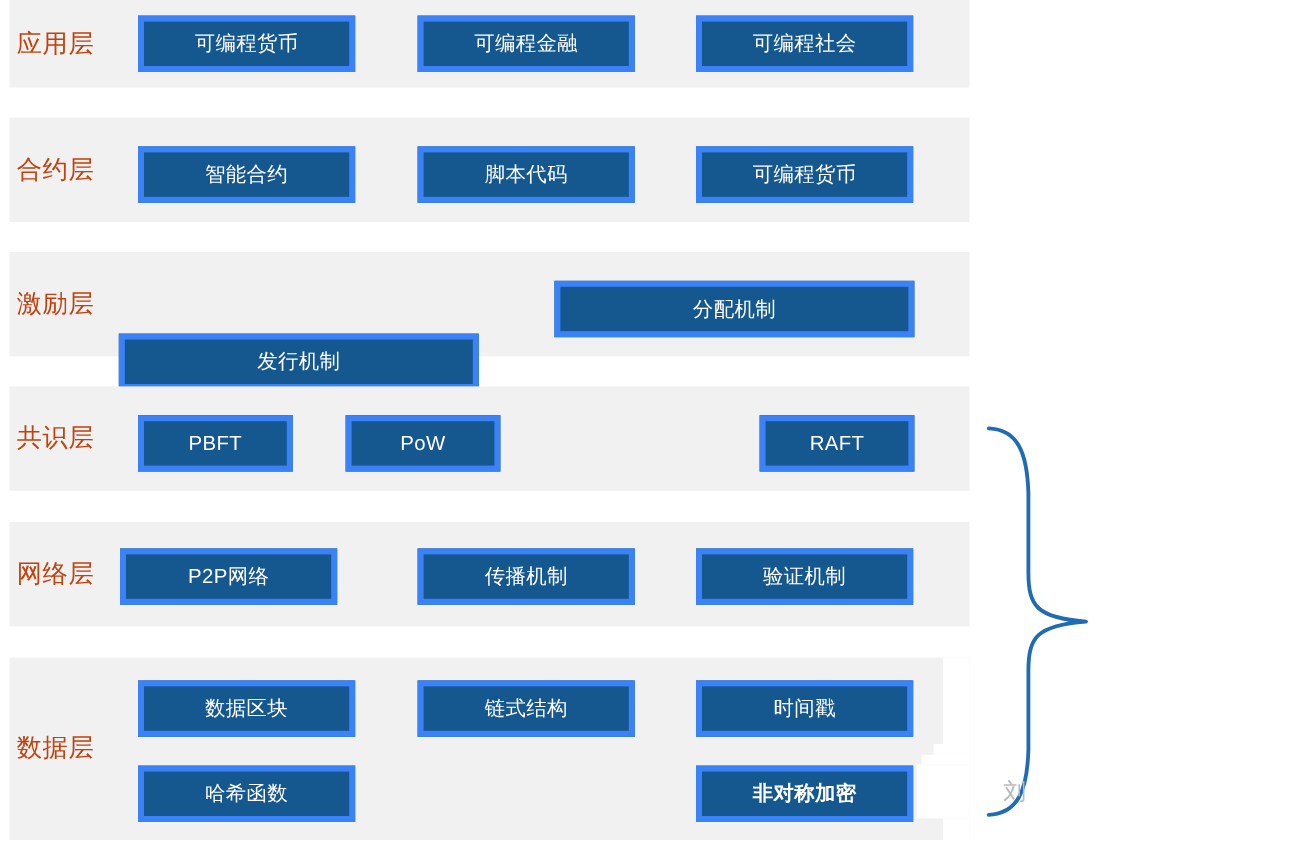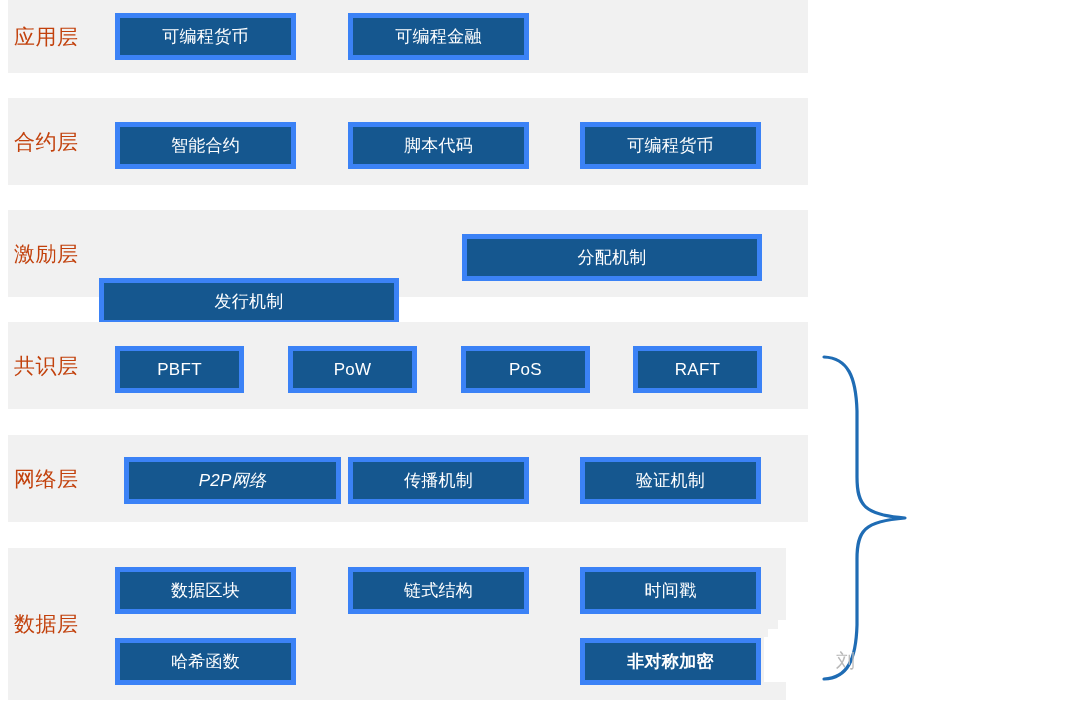--- a/index.html
+++ b/index.html
@@ -109,42 +109,42 @@
 </style>
 </head>
 <body>
 
 <div id="diagram-root">
 
   <div class="layer-band" style="top:0px; height:73px;"></div>
   <div class="layer-label" style="top:26px;">应用层</div>
   <div class="node-box" style="left:115px; top:13px; width:181px; height:47px;">可编程货币</div>
   <div class="node-box" style="left:348px; top:13px; width:181px; height:47px;">可编程金融</div>
+  <div class="node-box" style="left:580px; top:13px; width:181px; height:47px;">可编程社会</div>
 
   <div class="layer-band" style="top:98px; height:87px;"></div>
   <div class="layer-label" style="top:131px;">合约层</div>
   <div class="node-box" style="left:115px; top:122px; width:181px; height:47px;">智能合约</div>
   <div class="node-box" style="left:348px; top:122px; width:181px; height:47px;">脚本代码</div>
   <div class="node-box" style="left:580px; top:122px; width:181px; height:47px;">可编程货币</div>
 
   <div class="layer-band" style="top:210px; height:87px;"></div>
   <div class="layer-label" style="top:243px;">激励层</div>
   <div class="node-box" style="left:99px; top:234px; width:300px; height:47px;margin-top:44px;">发行机制</div>
   <div class="node-box" style="left:462px; top:234px; width:300px; height:47px;">分配机制</div>
 
   <div class="layer-band" style="top:322px; height:87px;"></div>
   <div class="layer-label" style="top:355px;">共识层</div>
   <div class="node-box" style="left:115px; top:346px; width:129px; height:47px;">PBFT</div>
   <div class="node-box" style="left:288px; top:346px; width:129px; height:47px;">PoW</div>
-  <div class="node-box" style="left:461px; top:346px; width:129px; height:47px;">PoS</div>
   <div class="node-box" style="left:633px; top:346px; width:129px; height:47px;">RAFT</div>
 
   <div class="layer-band" style="top:435px; height:87px;"></div>
   <div class="layer-label" style="top:468px;">网络层</div>
-  <div class="node-box" style="left:124px; top:457px; width:217px; height:47px;font-style:italic;">P2P网络</div>
+  <div class="node-box" style="left:100px; top:457px; width:181px; height:47px;">P2P网络</div>
   <div class="node-box" style="left:348px; top:457px; width:181px; height:47px;">传播机制</div>
   <div class="node-box" style="left:580px; top:457px; width:181px; height:47px;">验证机制</div>
 
   <div class="layer-band" style="top:548px; height:152px;"></div>
 
   <div class="band-notch" style="left:786px; top:548px; width:22px; height:72px;"></div>
   <div class="band-notch" style="left:778px; top:620px; width:30px; height:9px;"></div>
   <div class="band-notch" style="left:768px; top:629px; width:40px; height:8px;"></div>
   <div class="band-notch" style="left:764px; top:637px; width:44px; height:45px;"></div>
   <div class="band-notch" style="left:786px; top:682px; width:22px; height:18px;"></div>

